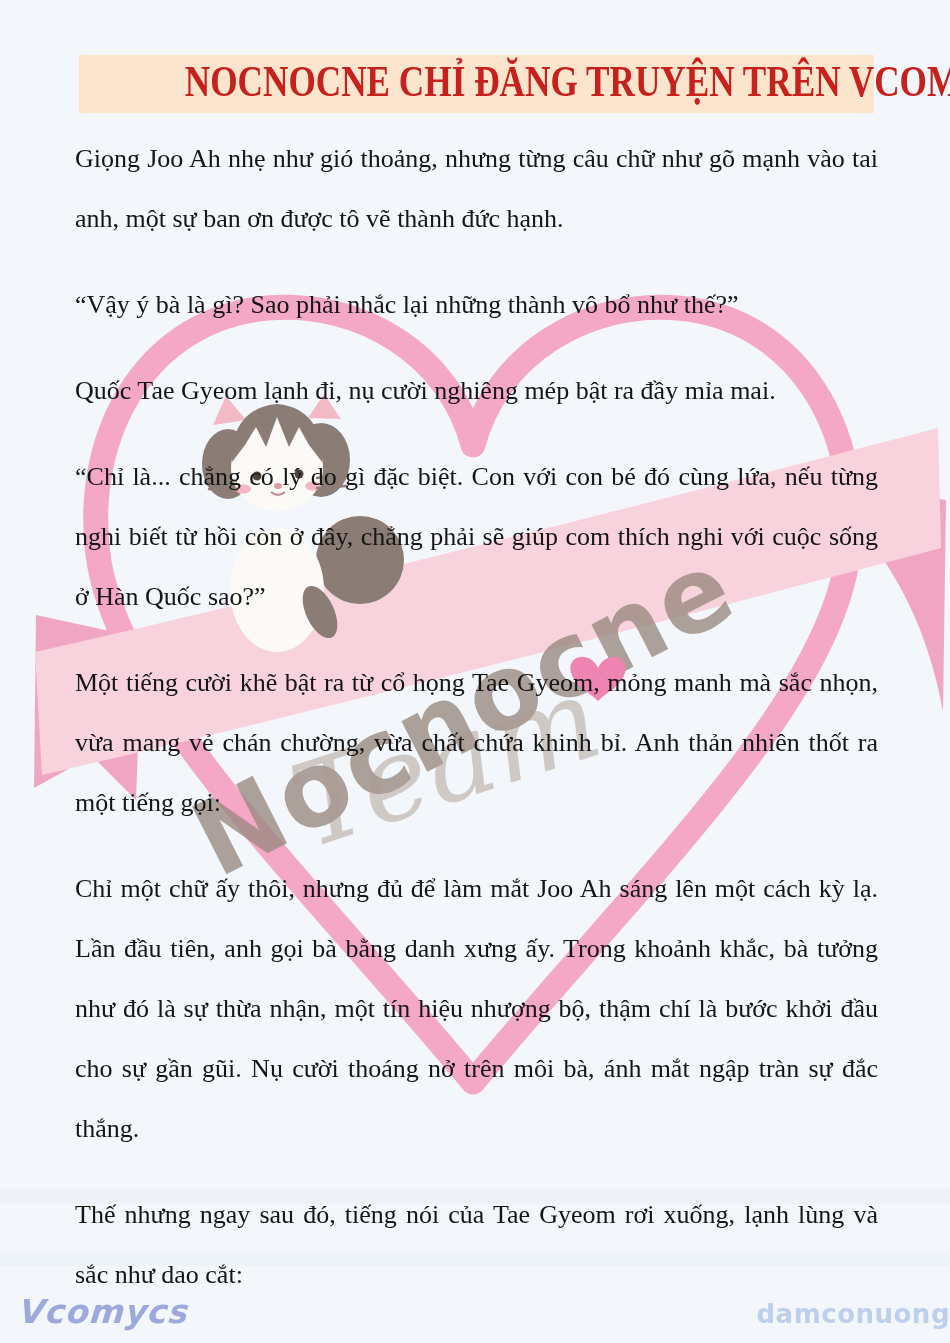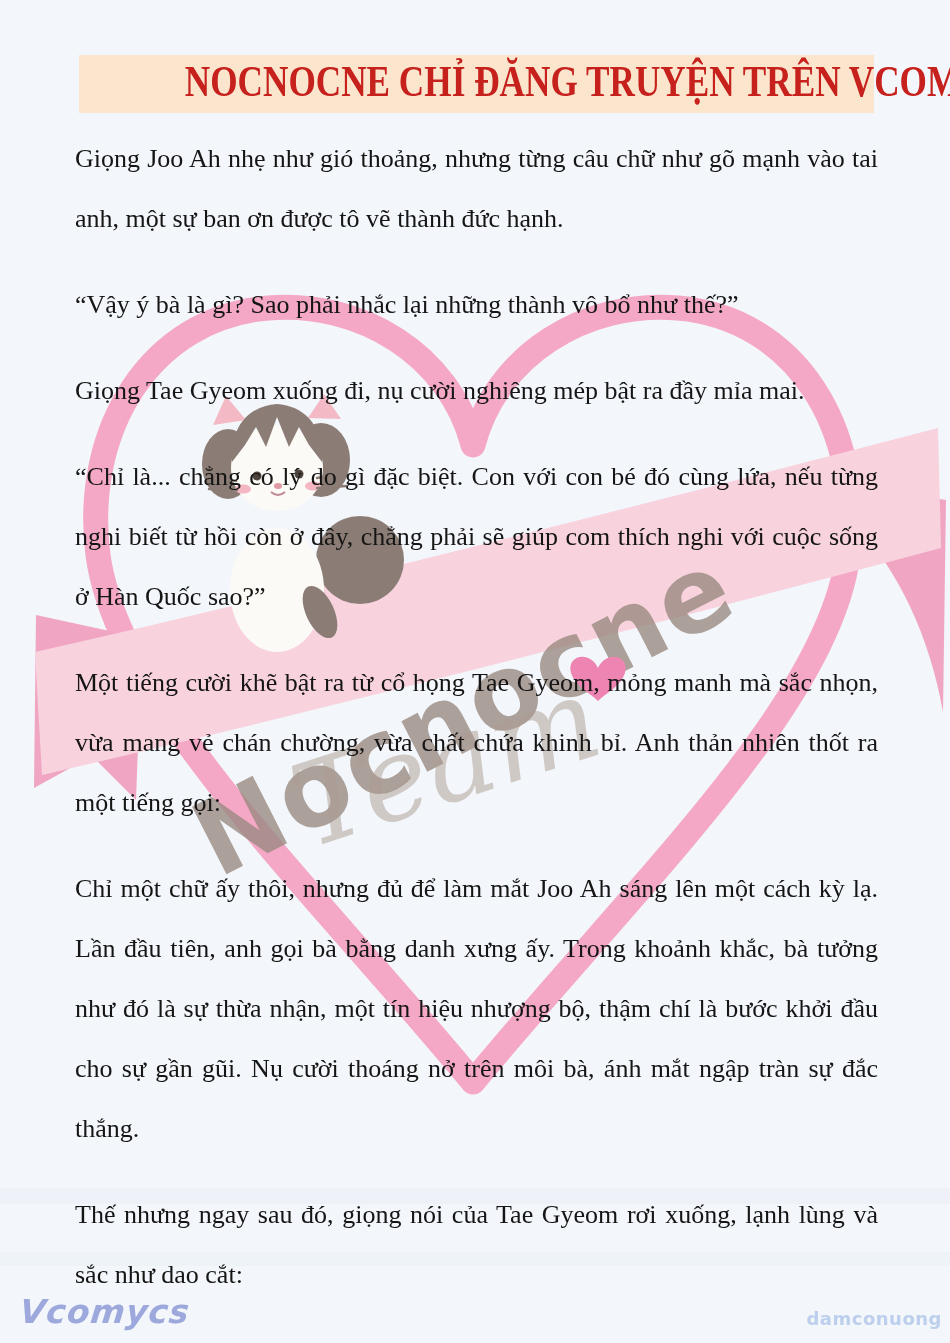--- a/index.html
+++ b/index.html
@@ -23,23 +23,23 @@
   .para{
     font-size:26px;line-height:60px;color:#151515;
     text-align:justify;margin:0 0 26px 0;
   }
   .footer-logo-left{
     position:absolute;left:20px;bottom:12px;z-index:1;
     font-family:"DejaVu Sans",sans-serif;font-style:italic;font-weight:bold;
     font-size:33px;color:#9da9dc;letter-spacing:1px;transform:skewX(-6deg);
   }
   .footer-credit-right{
-    position:absolute;right:8px;bottom:14px;z-index:1;
+    position:absolute;right:0;bottom:14px;z-index:1;
     font-family:"DejaVu Sans",sans-serif;font-weight:bold;
-    font-size:18px;color:#bccfec;letter-spacing:0.5px;
+    font-size:26px;color:#bccfec;letter-spacing:0.5px;
   }
   .wm-nocnocne{
     font-family:"DejaVu Sans",sans-serif;font-weight:bold;font-size:104px;
     letter-spacing:2px;fill:#97887f;fill-opacity:0.78;
   }
   .wm-team{
     font-family:"DejaVu Serif",serif;font-style:italic;font-size:115px;
     fill:#ab9c92;fill-opacity:0.50;
   }
 </style>
@@ -91,21 +91,21 @@
   <path d="M 598 668 C 590 650, 566 655, 571 673 C 575 686, 590 693, 598 701
            C 606 693, 621 686, 625 673 C 630 655, 606 650, 598 668 Z" fill="#ee84b2"></path>
 </svg>
 
 <div id="content">
   <div class="banner">
     <span class="banner-text">NOCNOCNE CHỈ ĐĂNG TRUYỆN TRÊN VCOMYCS</span>
   </div>
   <p class="para">Giọng Joo Ah nhẹ như gió thoảng, nhưng từng câu chữ như gõ mạnh vào tai anh, một sự ban ơn được tô vẽ thành đức hạnh.</p>
   <p class="para">“Vậy ý bà là gì? Sao phải nhắc lại những thành vô bổ như thế?”</p>
-  <p class="para">Giọng Tae Gyeom xuống đi, nụ cười nghiêng mép bật ra đầy mỉa mai.</p>
+  <p class="para">Quốc Tae Gyeom lạnh đi, nụ cười nghiêng mép bật ra đầy mỉa mai.</p>
   <p class="para">“Chỉ là... chẳng có lý do gì đặc biệt. Con với con bé đó cùng lứa, nếu từng nghi biết từ hồi còn ở đây, chẳng phải sẽ giúp com thích nghi với cuộc sống ở Hàn Quốc sao?”</p>
   <p class="para">Một tiếng cười khẽ bật ra từ cổ họng Tae Gyeom, mỏng manh mà sắc nhọn, vừa mang vẻ chán chường, vừa chất chứa khinh bỉ. Anh thản nhiên thốt ra một tiếng gọi:</p>
   <p class="para">Chỉ một chữ ấy thôi, nhưng đủ để làm mắt Joo Ah sáng lên một cách kỳ lạ. Lần đầu tiên, anh gọi bà bằng danh xưng ấy. Trong khoảnh khắc, bà tưởng như đó là sự thừa nhận, một tín hiệu nhượng bộ, thậm chí là bước khởi đầu cho sự gần gũi. Nụ cười thoáng nở trên môi bà, ánh mắt ngập tràn sự đắc thắng.</p>
-  <p class="para">Thế nhưng ngay sau đó, giọng nói của Tae Gyeom rơi xuống, lạnh lùng và sắc như dao cắt:</p>
+  <p class="para">Thế nhưng ngay sau đó, tiếng nói của Tae Gyeom rơi xuống, lạnh lùng và sắc như dao cắt:</p>
 </div>
 
 <div class="footer-logo-left">Vcomycs</div>
 <div class="footer-credit-right">damconuong</div>
 
 </body></html>

